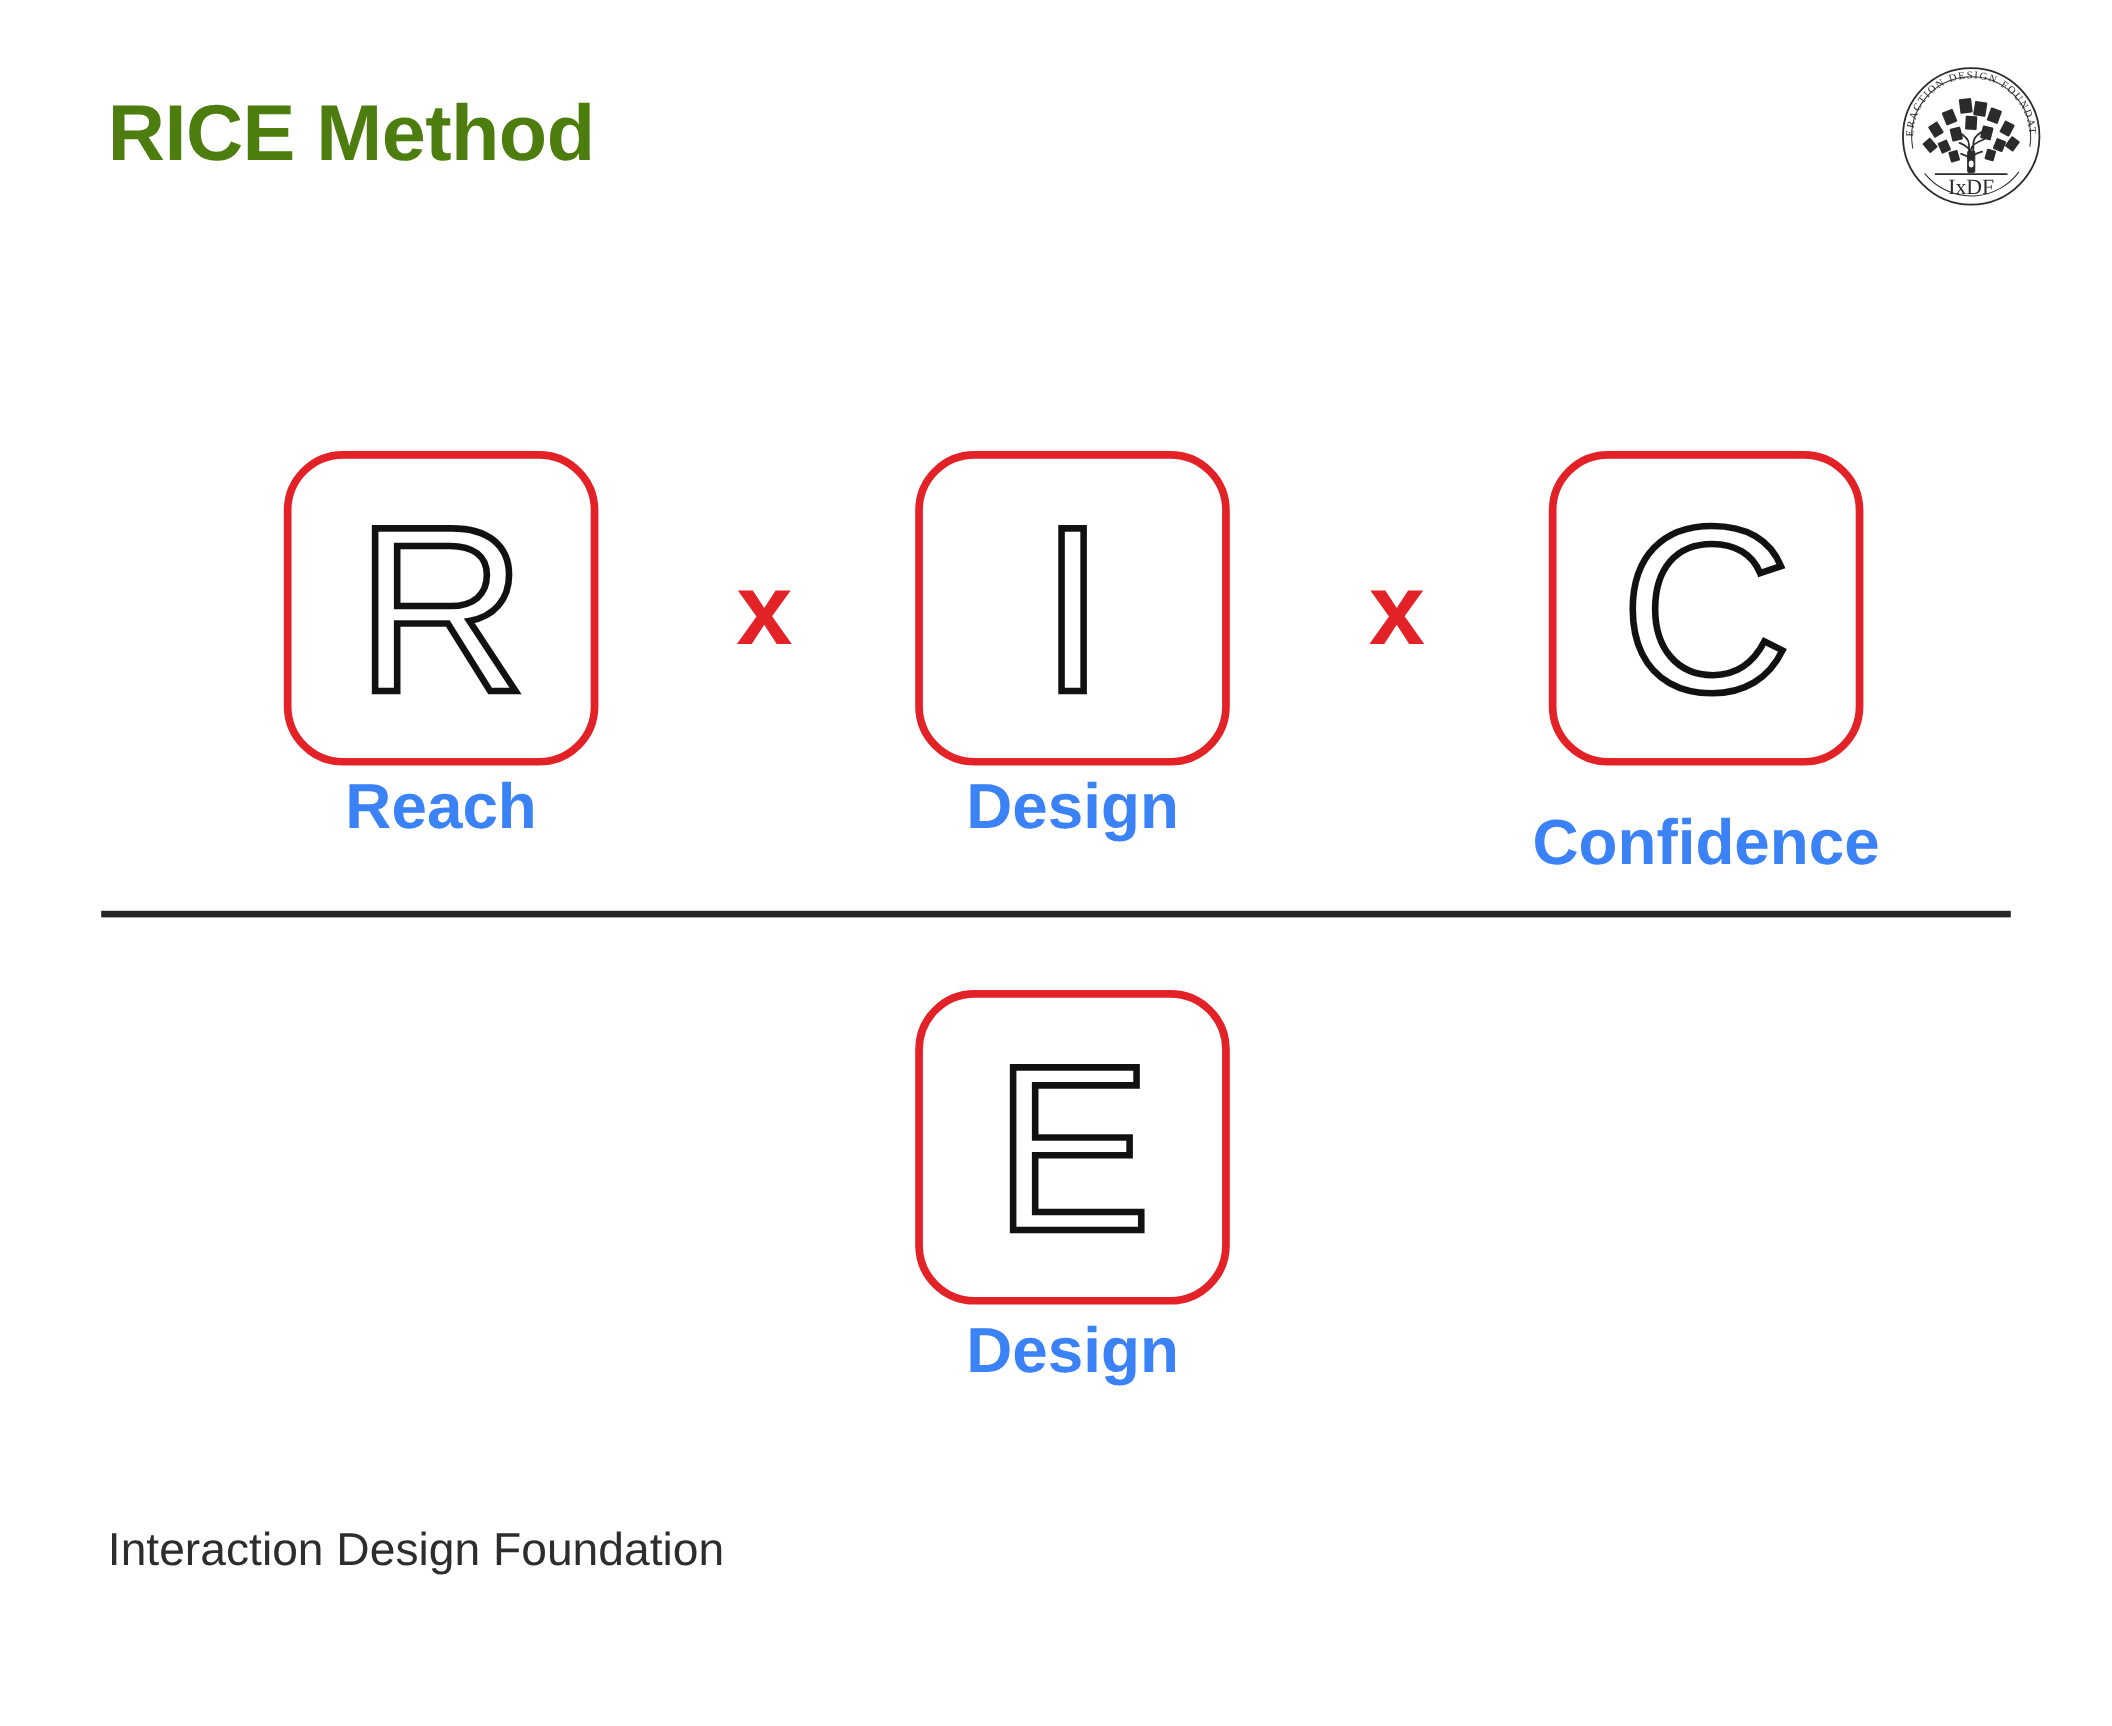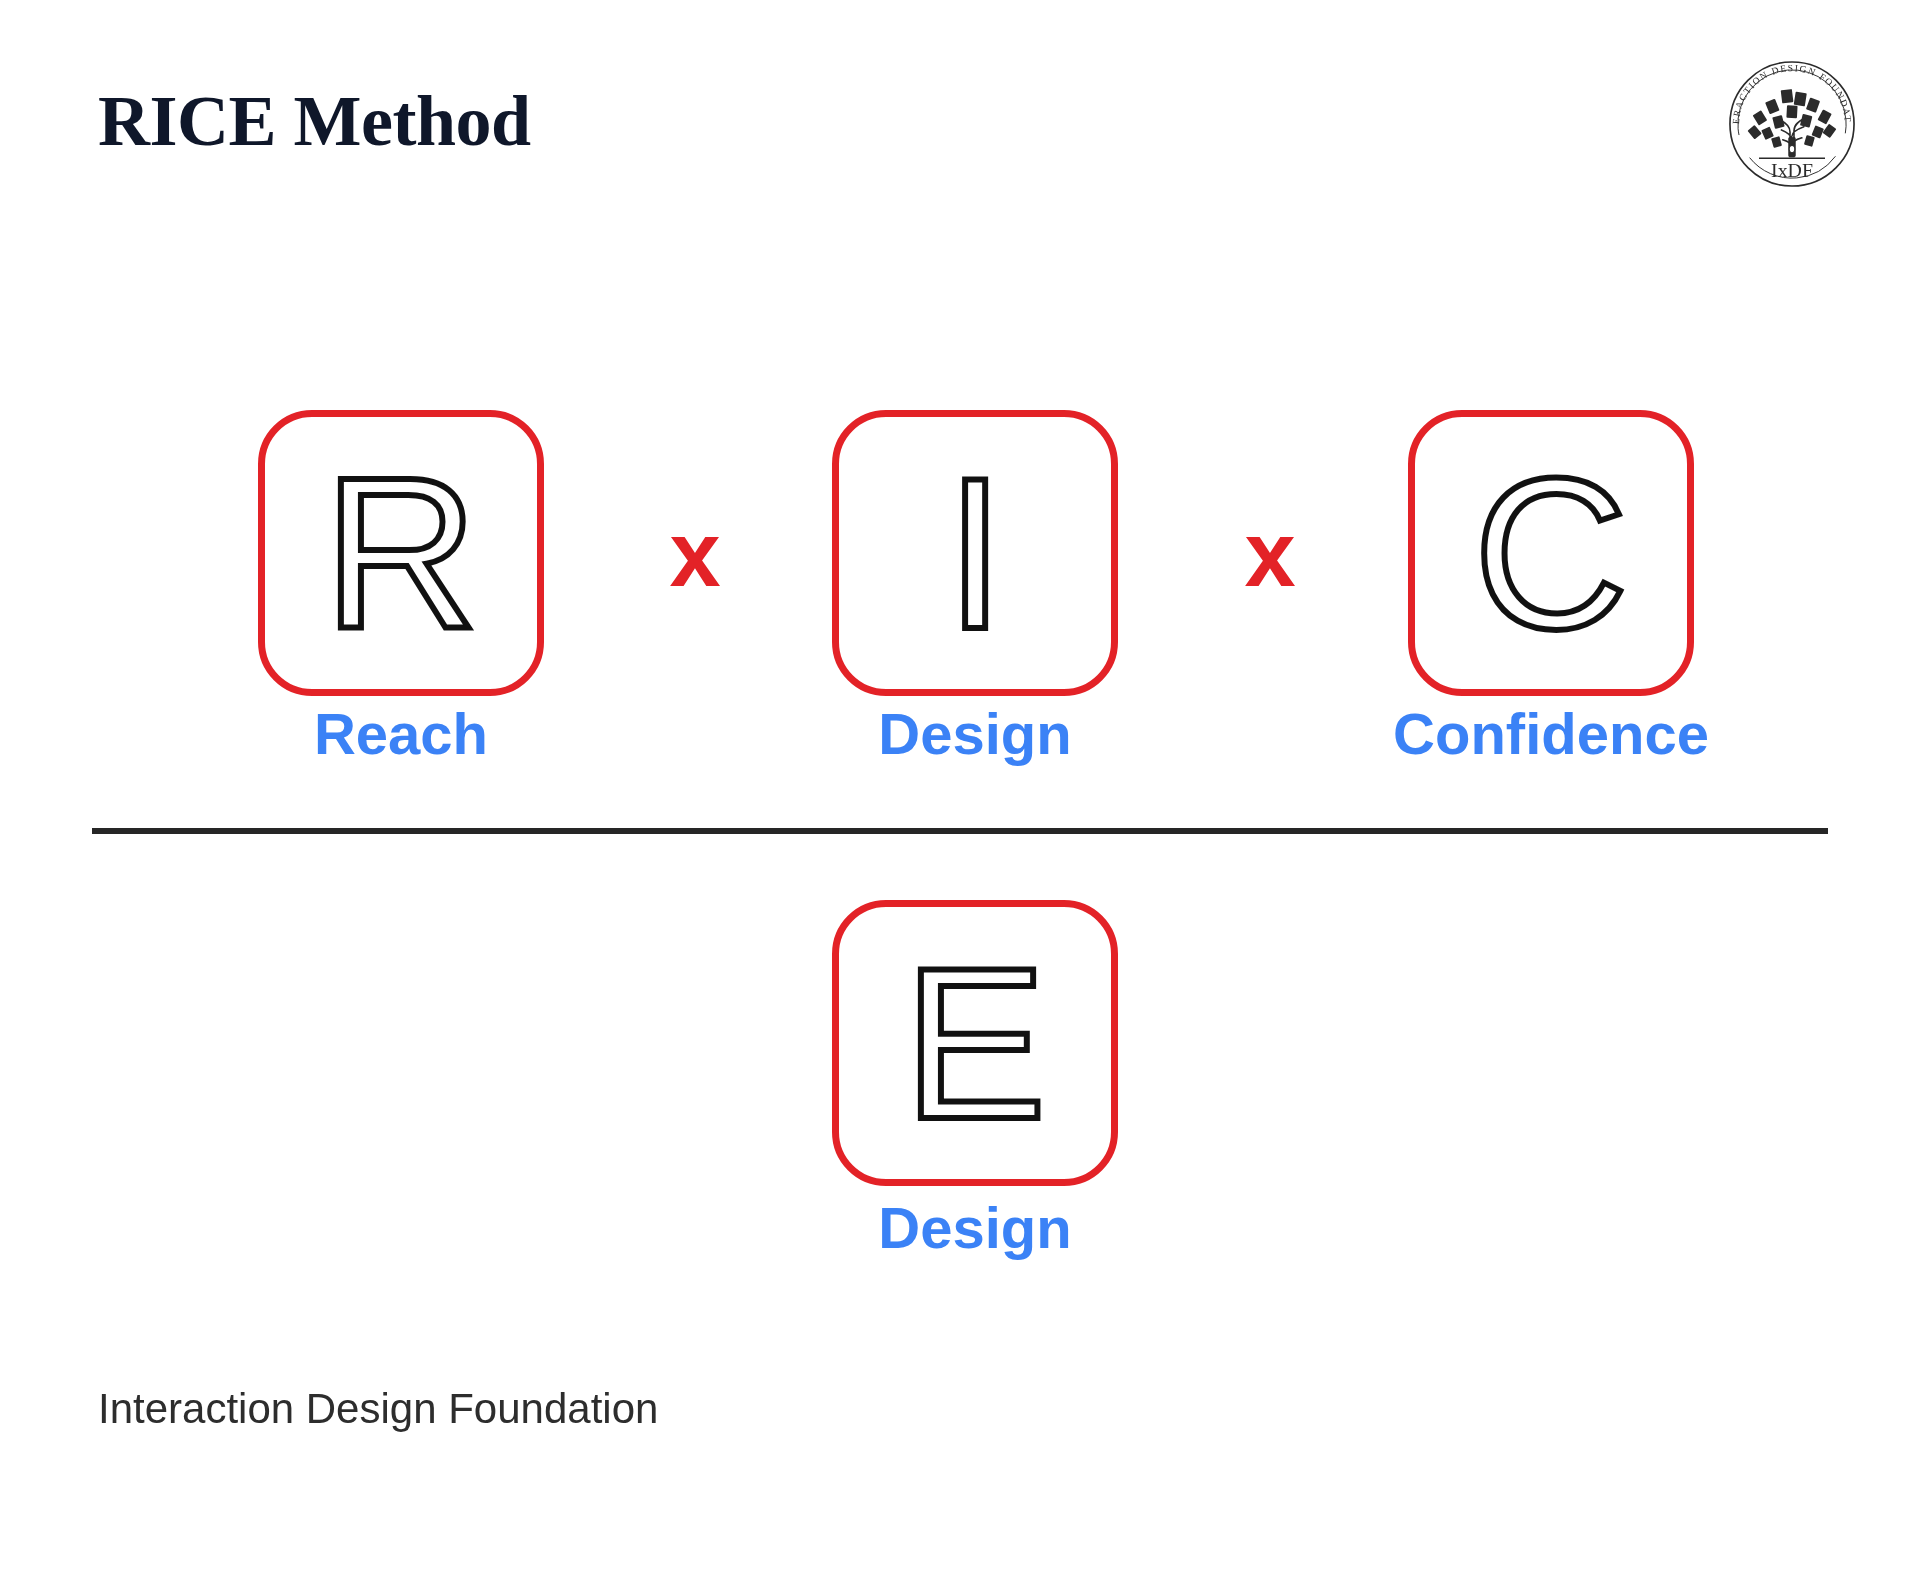--- a/index.html
+++ b/index.html
@@ -16,25 +16,24 @@
     -webkit-font-smoothing: antialiased;
   }
 
   
   #page-title {
     position: absolute;
     left: 98px;
     top: 85px;
     font-size: 72px;
     font-weight: bold;
-    color: #0f172a;
+    color: #4d7c0f;
     letter-spacing: -0.5px;
     line-height: 1;
     white-space: nowrap;
-    font-family: Liberation Serif, serif;
   }
 
   
   #brand-logo {
     position: absolute;
     right: 62px;
     top: 58px;
     width: 132px;
     height: 132px;
   }
@@ -207,21 +206,21 @@
 
   <div class="letter-box" style="left:1408px;">
     <div class="letter-glyph">C</div>
   </div>
 </div>
 
 <div class="box-label" style="left:258px; width:286px;">Reach</div>
 
 <div class="box-label" style="left:832px; width:286px;">Design</div>
 
-<div class="box-label" style="left:1348px; width:406px;">Confidence</div>
+<div class="box-label" style="left:1348px; width:406px;margin-top:32px;">Confidence</div>
 
 <div id="fraction-divider"></div>
 
 <div id="effort-box" class="letter-box">
   <div class="letter-glyph">E</div>
 </div>
 
 <div id="effort-label" class="box-label" style="top:1199px;">Design</div>
 
 <div id="footer">

